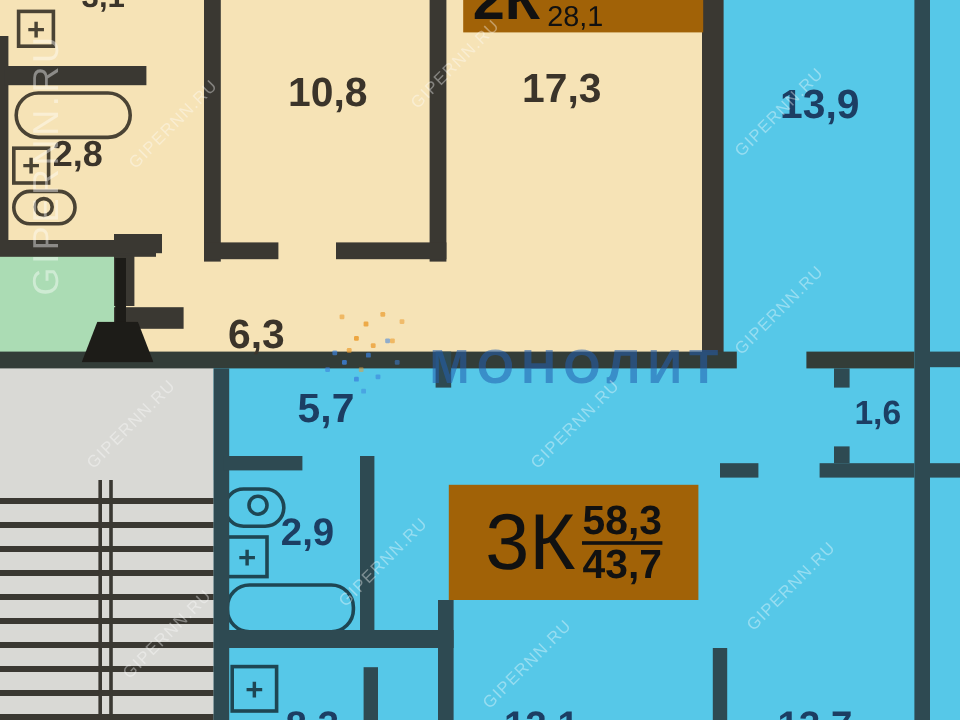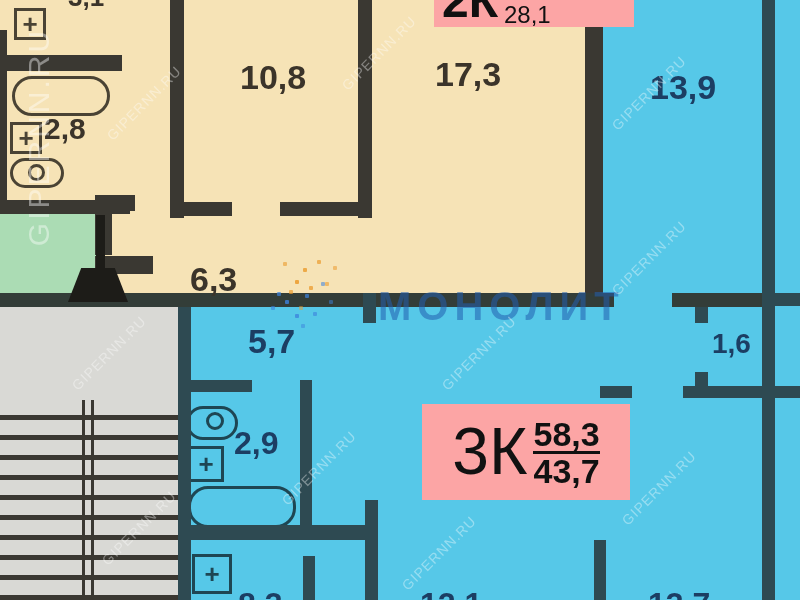--- a/index.html
+++ b/index.html
@@ -19,22 +19,22 @@
   .sink{display:flex;align-items:center;justify-content:center;
         font-size:26px;font-weight:bold;}
   .sink-cream{color:#4a4334;}
   .sink-teal{color:#1e4653;}
   .circle{position:absolute;border-radius:50%;box-sizing:border-box;}
   .lbl{position:absolute;z-index:8;color:#3b342a;font-weight:bold;white-space:nowrap;}
   .lblt{color:#1c3e63;}
   .steps{position:absolute;left:0;top:400px;width:178px;height:200px;z-index:4;
          background:repeating-linear-gradient(to bottom,#d9d9d5 0 15px,#3a3832 15px 20px);}
   .rail{position:absolute;background:#3a3832;z-index:5;}
-  .whitebox{position:absolute;background:#fca5a5;z-index:9;overflow:hidden;
-            display:flex;align-items:center;color:#111;margin-left:48px;}
+  .whitebox{position:absolute;background:#a16207;z-index:9;overflow:hidden;
+            display:flex;align-items:center;color:#111;}
   .wm{position:absolute;z-index:12;color:rgba(255,255,255,0.38);font-size:14px;
       letter-spacing:1px;transform:rotate(-45deg);white-space:nowrap;pointer-events:none;}
   .wm-big{font-size:30px;letter-spacing:3px;transform:rotate(-90deg);color:rgba(255,255,255,0.42);}
   .brandwm{position:absolute;z-index:12;color:rgba(35,95,175,0.55);font-size:40px;
            font-weight:bold;letter-spacing:6px;white-space:nowrap;pointer-events:none;}
   .dots{position:absolute;z-index:12;width:4px;height:4px;border-radius:1px;pointer-events:none;}
   .dots-o{background:rgba(235,155,45,0.85);
      box-shadow:8px -12px rgba(235,155,45,.8),-6px 10px rgba(235,155,45,.7),
      14px 6px rgba(235,155,45,.75),22px -20px rgba(235,155,45,.7),
      -12px -18px rgba(235,155,45,.6),30px 2px rgba(235,155,45,.6),
@@ -136,21 +136,21 @@
   </div>
 
   <div class="whitebox" style="left:374px;top:404px;width:208px;height:96px;justify-content:center;">
     <span style="font-size:66px;line-height:0.9;margin-right:6px;">3К</span>
     <span class="fraction" style="font-size:34px;font-weight:bold;">
       <span class="top">58,3</span>
       <span>43,7</span>
     </span>
   </div>
 
-  <div class="brandwm" style="left:378px;top:284px;">МОНОЛИТ</div>
+  <div class="brandwm" style="left:358px;top:284px;">МОНОЛИТ</div>
   <div class="dots dots-o" style="left:295px;top:280px;"></div>
   <div class="dots dots-b" style="left:285px;top:300px;"></div>
 
   <div class="wm wm-big" style="left:-70px;top:120px;">GIPERNN.RU</div>
   <div class="wm" style="left:95px;top:95px;">GIPERNN.RU</div>
   <div class="wm" style="left:330px;top:45px;">GIPERNN.RU</div>
   <div class="wm" style="left:600px;top:85px;">GIPERNN.RU</div>
   <div class="wm" style="left:60px;top:345px;">GIPERNN.RU</div>
   <div class="wm" style="left:600px;top:250px;">GIPERNN.RU</div>
   <div class="wm" style="left:430px;top:345px;">GIPERNN.RU</div>

